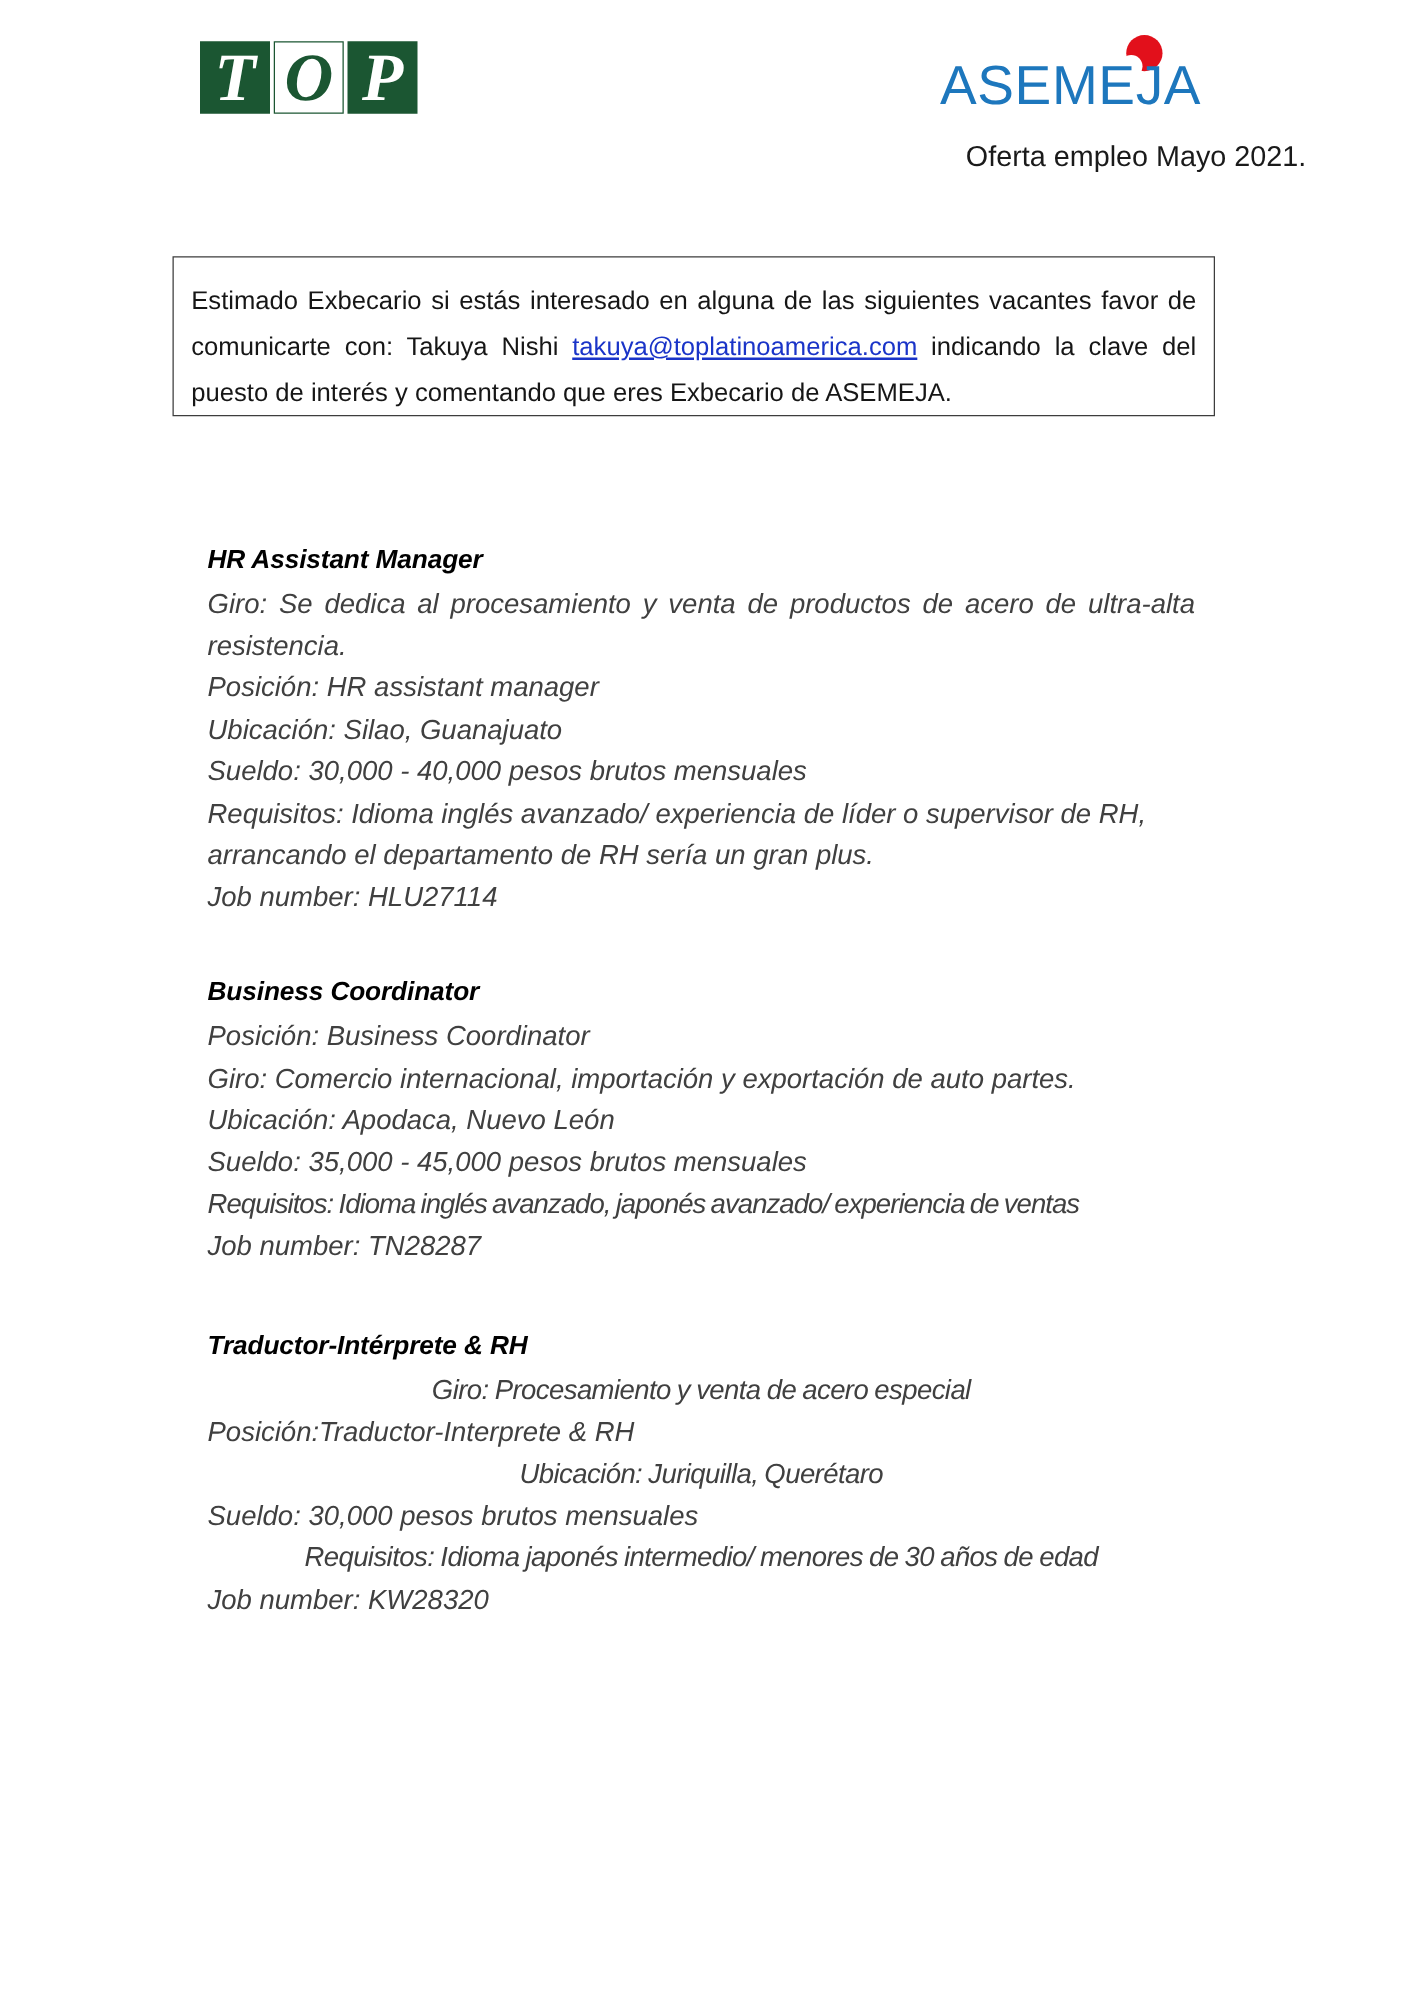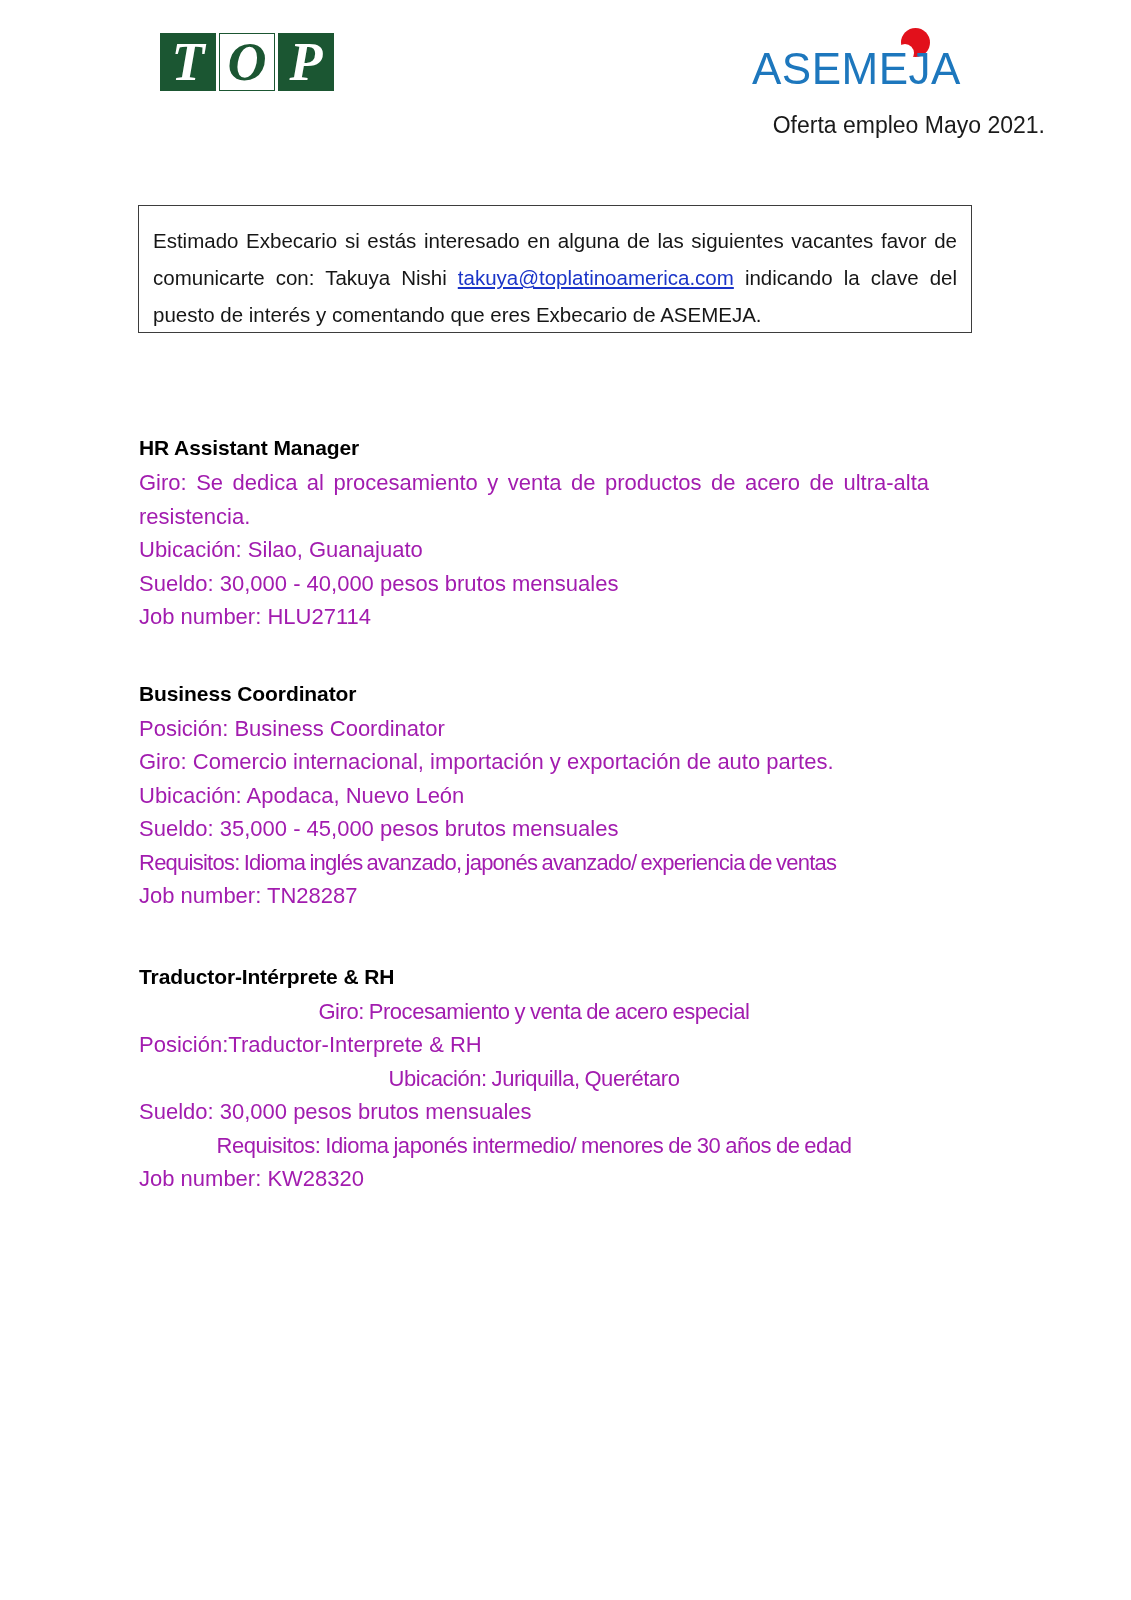--- a/index.html
+++ b/index.html
@@ -119,36 +119,37 @@
     color: #161616;
   }
   .intro-text .email {
     color: #1a34c8;
     text-decoration: underline;
   }
 
   
   .jobs {
     position: absolute;
-    left: 139px;
+    left: 166px;
     top: 436px;
     width: 790px;
+    font-style: italic;
   }
   .job { margin-bottom: 44px; }
   .job-title {
     font-size: 21px;
     font-weight: 700;
     letter-spacing: -0.1px;
     margin-bottom: 6px;
     color: #000;
   }
   .job-line {
     font-size: 22px;
     line-height: 33.5px;
-    color: #a21caf;
+    color: #404040;
     white-space: pre-wrap;
   }
   .job-line.justified {
     text-align: justify;
     text-justify: inter-word;
     white-space: normal;
   }
   .job-line.condensed {
     letter-spacing: -0.75px;
     word-spacing: -1.2px;
@@ -184,22 +185,24 @@
     <div class="intro-text">
       <span>Estimado Exbecario si estás interesado en alguna de las siguientes vacantes favor de comunicarte con: Takuya Nishi </span><a class="email" href="#">takuya@toplatinoamerica.com</a><span> indicando la clave del puesto de interés y comentando que eres Exbecario de ASEMEJA.</span>
     </div>
   </div>
 
   <div class="jobs">
 
     <div class="job job-1">
       <div class="job-title">HR Assistant Manager</div>
       <div class="job-line justified">Giro: Se dedica al procesamiento y venta de productos de acero de ultra-alta resistencia.</div>
+      <div class="job-line">Posición: HR assistant manager</div>
       <div class="job-line">Ubicación: Silao, Guanajuato</div>
       <div class="job-line">Sueldo: 30,000 - 40,000 pesos brutos mensuales</div>
+      <div class="job-line">Requisitos: Idioma inglés avanzado/ experiencia de líder o supervisor de RH, arrancando el departamento de RH sería un gran plus.</div>
       <div class="job-line">Job number: HLU27114</div>
     </div>
 
     <div class="job job-2">
       <div class="job-title">Business Coordinator</div>
       <div class="job-line">Posición: Business Coordinator</div>
       <div class="job-line">Giro: Comercio internacional, importación y exportación de auto partes.</div>
       <div class="job-line">Ubicación: Apodaca, Nuevo León</div>
       <div class="job-line">Sueldo: 35,000 - 45,000 pesos brutos mensuales</div>
       <div class="job-line condensed">Requisitos: Idioma inglés avanzado, japonés avanzado/ experiencia de ventas</div>

